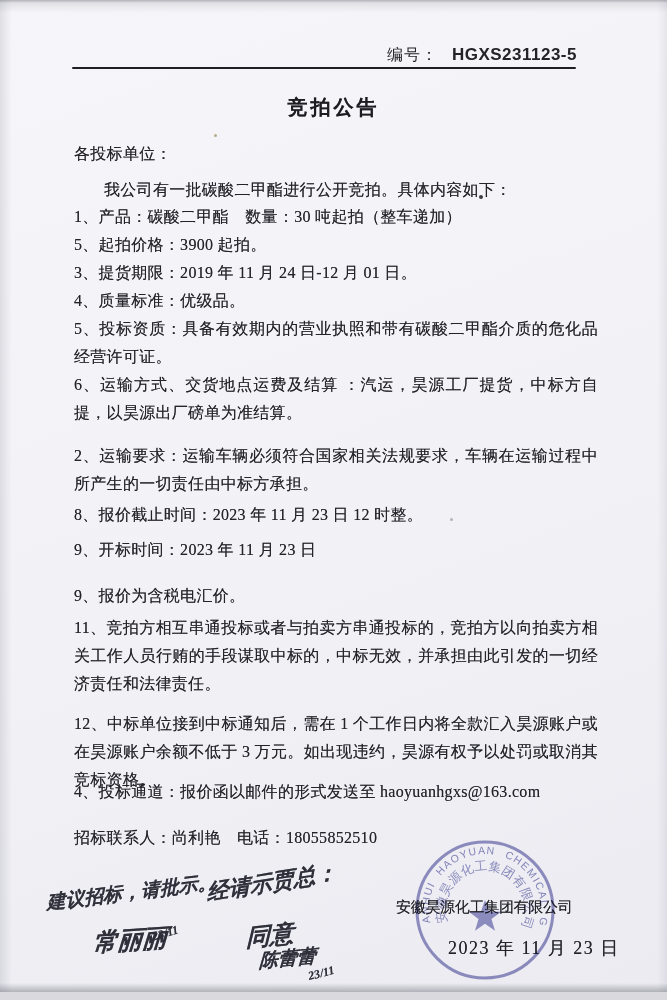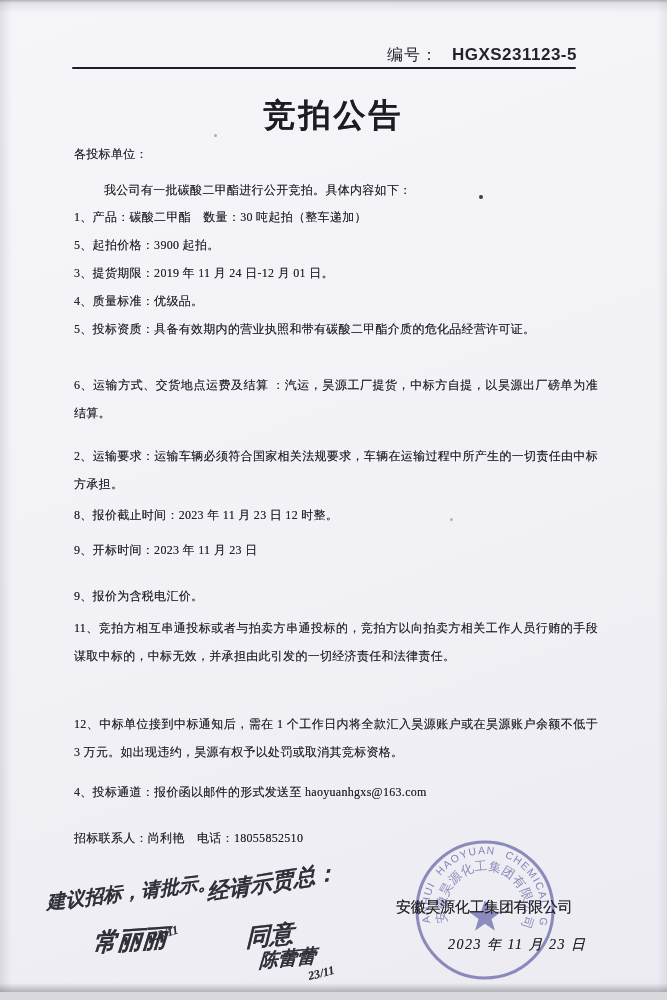--- a/index.html
+++ b/index.html
@@ -7,32 +7,32 @@
     position:relative;width:667px;height:992px;overflow:hidden;
     font-family:"Liberation Serif","DejaVu Serif",serif;
     color:#232329;
     background:
       linear-gradient(180deg, rgba(110,110,120,.50) 0px, rgba(150,150,160,.22) 3px, rgba(0,0,0,0) 13px),
       linear-gradient(0deg, rgba(105,105,115,.45) 0px, rgba(0,0,0,0) 9px),
       linear-gradient(90deg, rgba(140,140,152,.22) 0px, rgba(0,0,0,0) 12px),
       linear-gradient(270deg, rgba(140,140,152,.15) 0px, rgba(0,0,0,0) 10px),
       linear-gradient(160deg, #f6f6fa 0%, #f1f1f6 55%, #ebebf1 100%);
   }
-  .txt{position:absolute;font-size:12px;line-height:28px;letter-spacing:.3px;
+  .txt{position:absolute;font-size:16px;line-height:28px;letter-spacing:.3px;
        text-shadow:0 0 .5px rgba(20,20,30,.55);}
   .item{left:74px;width:524px;text-align:justify;margin:0;}
   .hdr-rule{position:absolute;left:72px;top:67px;width:504px;height:2px;
             background:#1e1e24;border-radius:1px;}
   .doc-no{position:absolute;top:45px;right:90px;white-space:nowrap;}
   .doc-no .lbl{font-size:16px;letter-spacing:1px;}
   .doc-no .num{font-family:"Liberation Sans","DejaVu Sans",sans-serif;
                font-weight:700;font-size:17px;margin-left:14px;letter-spacing:.5px;}
   .title{position:absolute;top:94px;left:0;width:667px;text-align:center;margin:0;
          font-family:"Liberation Sans","DejaVu Sans",sans-serif;
-         font-weight:700;font-size:32px;letter-spacing:3px;color:#1c1c22;
+         font-weight:700;font-size:20px;letter-spacing:3px;color:#1c1c22;
          text-shadow:0 0 .6px rgba(10,10,20,.6);}
   .hand{position:absolute;font-style:italic;color:#30303a;white-space:nowrap;
         font-weight:600;text-shadow:0 0 .4px rgba(30,30,45,.5);}
   .sig-print{position:absolute;white-space:nowrap;color:#222228;
              text-shadow:0 0 .5px rgba(15,15,25,.55);}
   .speck{position:absolute;border-radius:50%;}
   .seal{position:absolute;left:412px;top:837px;mix-blend-mode:multiply;opacity:.88;}
   .seal text{font-family:"Liberation Sans","DejaVu Sans",sans-serif;}
 </style>
 </head>
@@ -69,21 +69,21 @@
   <span class="hand" style="top:890px;left:46px;font-size:19px;transform:rotate(-7deg) skewX(-4deg);transform-origin:left top;">建议招标，请批示。</span>
   <span class="hand" style="top:926px;left:94px;font-size:25px;transform:rotate(-4deg) skewX(-8deg);transform-origin:left top;">常丽丽</span>
   <span class="hand" style="top:926px;left:152px;font-size:12px;transform:rotate(-16deg);">23/11</span>
 
   <span class="hand" style="top:878px;left:206px;font-size:22px;transform:rotate(-9deg) skewX(-6deg);transform-origin:left top;">经请示贾总：</span>
   <span class="hand" style="top:922px;left:246px;font-size:24px;transform:rotate(-6deg) skewX(-6deg);transform-origin:left top;">同意</span>
   <span class="hand" style="top:948px;left:260px;font-size:19px;transform:rotate(-5deg) skewX(-8deg);transform-origin:left top;">陈蕾蕾</span>
   <span class="hand" style="top:966px;left:308px;font-size:12px;transform:rotate(-14deg);">23/11</span>
 
   <span class="sig-print" style="top:898px;left:396px;font-size:15px;letter-spacing:-0.3px;">安徽昊源化工集团有限公司</span>
-  <span class="sig-print" style="top:936px;left:448px;font-size:14px;letter-spacing:1.5px;font-style:italic;">2023 年 11 月 23 日</span>
+  <span class="sig-print" style="top:936px;left:448px;font-size:18px;letter-spacing:1.5px;">2023 年 11 月 23 日</span>
 
   <svg class="seal" width="146" height="146" viewBox="0 0 146 146">
     <defs>
       <path id="arcEn" d="M 18.9,87.5 A 56 56 0 1 1 127.1,87.5" fill="none"></path>
       <path id="arcCn" d="M 35.4,86.7 A 40 40 0 1 1 110.6,86.7" fill="none"></path>
     </defs>
     <circle cx="73" cy="73" r="68" fill="none" stroke="#6667ae" stroke-width="3" opacity="0.8"></circle>
     <text font-size="10.5" letter-spacing="1.4" word-spacing="5" fill="#6667ae" opacity="0.85">
       <textPath href="#arcEn" startOffset="1%">ANHUI HAOYUAN CHEMICAL GROUP</textPath>
     </text>

